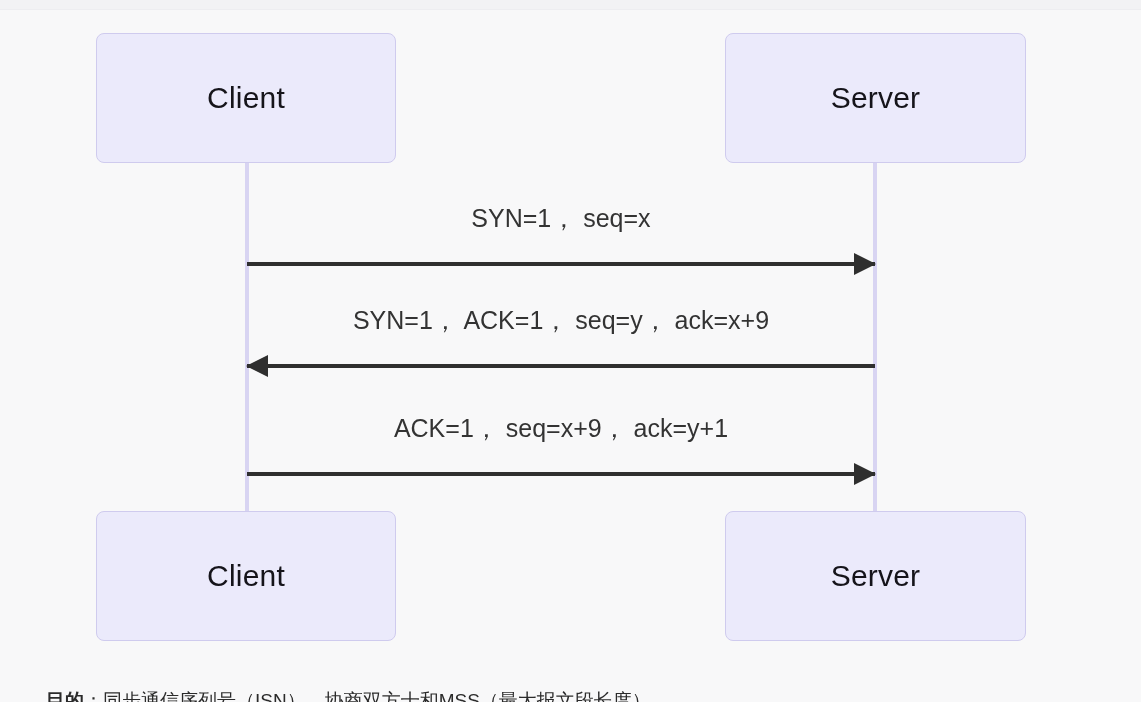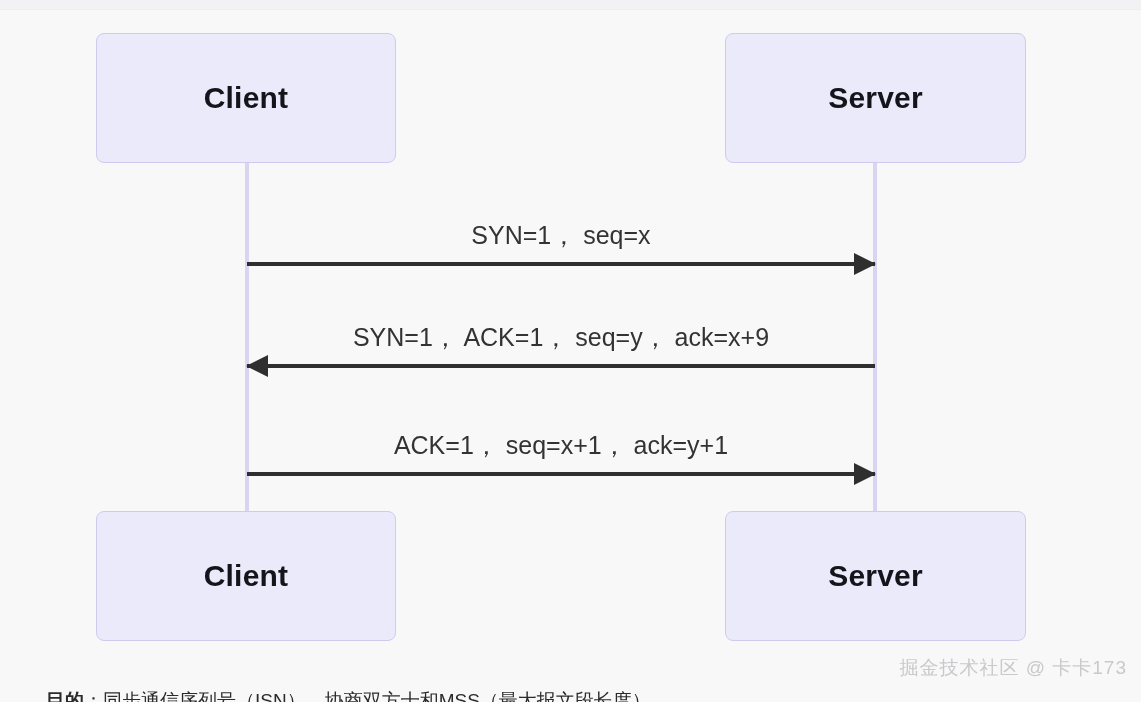--- a/index.html
+++ b/index.html
@@ -45,21 +45,21 @@
     border: 1.5px solid #cfcbee;
     border-radius: 8px;
     display: flex;
     align-items: center;
     justify-content: center;
   }
   .node-label {
     font-size: 30px;
     color: #15141a;
     letter-spacing: 0.2px;
-    font-weight: 700;
+    font-weight: 400;
   }
 
   #client-top    { left: 96px;  top: 33px;  width: 300px; height: 130px; }
   #server-top    { left: 725px; top: 33px;  width: 301px; height: 130px; }
   #client-bottom { left: 96px;  top: 511px; width: 300px; height: 130px; }
   #server-bottom { left: 725px; top: 511px; width: 301px; height: 130px; }
 
   
   .lifeline {
     position: absolute;
@@ -99,21 +99,21 @@
     border-left: 22px solid #2f2f2f;
   }
   .msg-head.left {
     left: -1px;
     border-right: 22px solid #2f2f2f;
   }
   .msg-label {
     position: absolute;
     left: 0;
     width: 100%;
-    bottom: 10px;
+    bottom: 27px;
     text-align: center;
     font-size: 25px;
     color: #333333;
     white-space: nowrap;
   }
 
   #message-1 { top: 262px; }
   #message-2 { top: 364px; }
   #message-3 { top: 472px; }
 
@@ -167,30 +167,29 @@
     <div class="msg-head right"></div>
   </div>
 
   <div class="message" id="message-2">
     <div class="msg-label">SYN=1， ACK=1， seq=y， ack=x+9</div>
     <div class="msg-line"></div>
     <div class="msg-head left"></div>
   </div>
 
   <div class="message" id="message-3">
-    <div class="msg-label">ACK=1， seq=x+1， ack=y+1</div>
+    <div class="msg-label">ACK=1， seq=x+9， ack=y+1</div>
     <div class="msg-line"></div>
     <div class="msg-head right"></div>
   </div>
 
   <div class="node-box" id="client-bottom">
     <span class="node-label">Client</span>
   </div>
 
   <div class="node-box" id="server-bottom">
     <span class="node-label">Server</span>
   </div>
 
-  <div class="watermark">掘金技术社区 @ 卡卡173</div>
 
   <div class="caption"><b>目的</b><span>：同步通信序列号（ISN）、协商双方十和MSS（最大报文段长度）</span></div>
 
 </div>
 
 </body></html>

